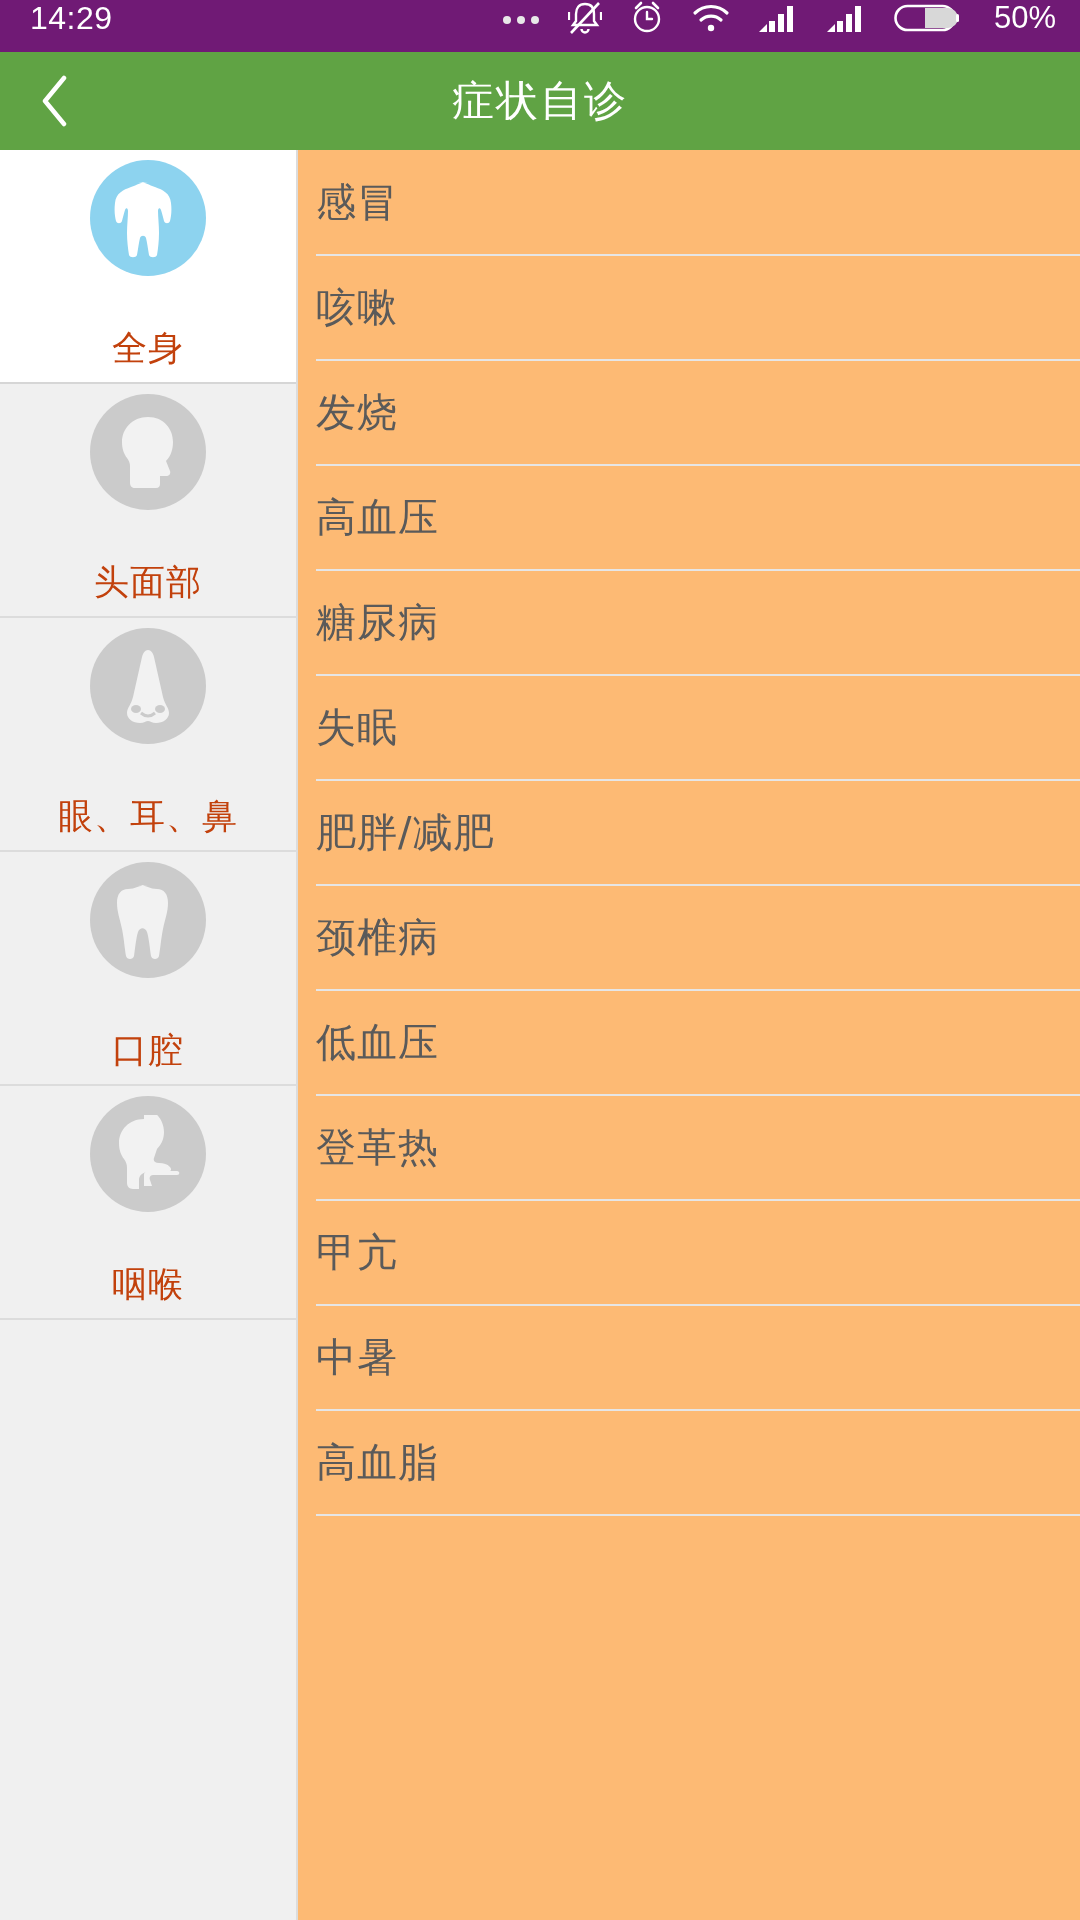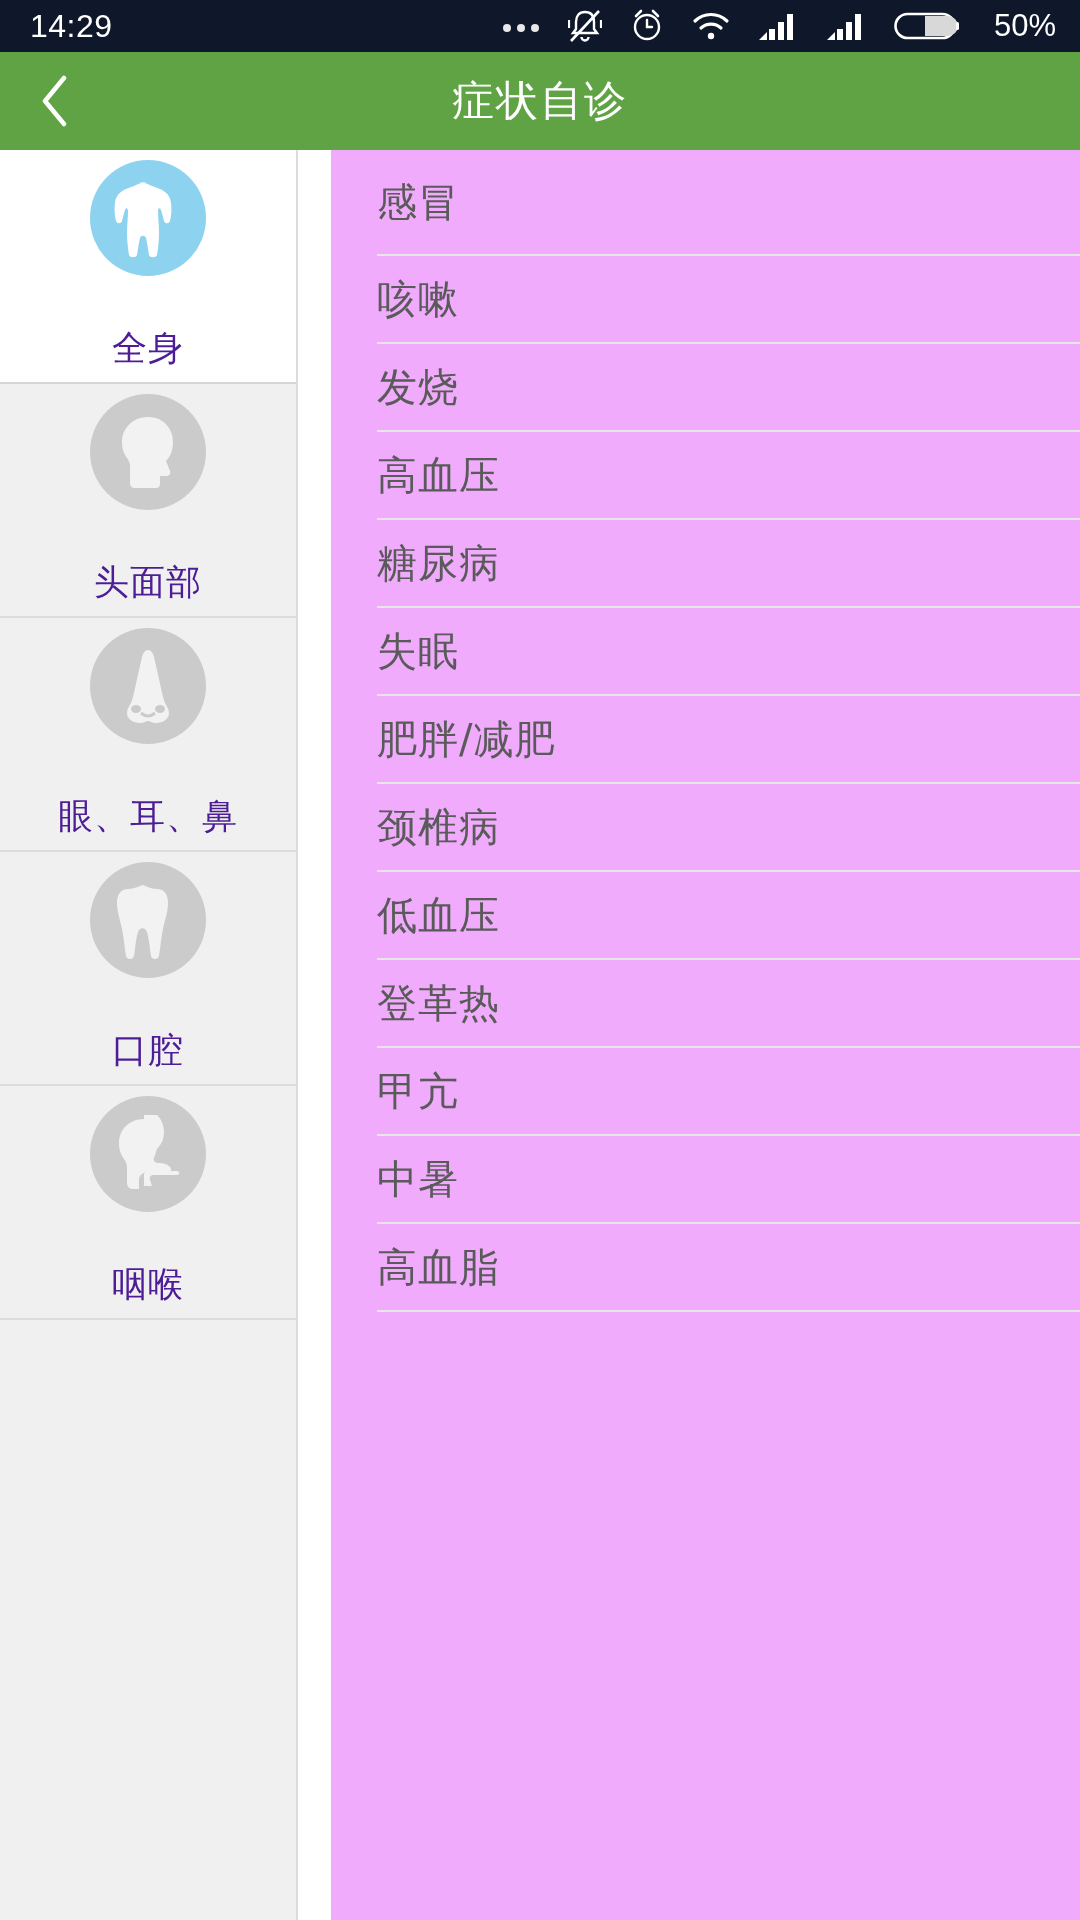--- a/index.html
+++ b/index.html
@@ -11,23 +11,23 @@
     width: 1080px;
     height: 1920px;
     overflow: hidden;
     font-family: "DejaVu Sans", "Liberation Sans", sans-serif;
     -webkit-font-smoothing: antialiased;
   }
 
   
   .status-bar {
     height: 52px;
-    background: #0f172a;
-    display: flex;
-    align-items: center;
+    background: #701a75;
+    display: flex;
+    align-items: flex-start;
     padding: 0 24px 0 30px;
     box-sizing: border-box;
   }
   .status-time {
     color: #ffffff;
     font-size: 32px;
     letter-spacing: 0.5px;
     font-family: "Liberation Sans", sans-serif;
   }
   .status-right {
@@ -116,37 +116,36 @@
     display: flex;
     align-items: center;
     justify-content: center;
     margin-bottom: 26px;
   }
   .side-item.active .side-icon {
     background: #8dd3ef;
   }
   .side-label {
     font-size: 35px;
-    color: #4c1d95;
+    color: #c2410c;
     letter-spacing: 1px;
     white-space: nowrap;
     margin-top: 23px;
   }
 
   
   .list-pane {
     flex: 1;
-    background: #f0abfc;
+    background: #fdba74;
     overflow: hidden;
-    padding-left: 46px;
-    box-sizing: border-box;
-    margin-left: 33px;
+    padding-left: 18px;
+    box-sizing: border-box;
   }
   .list-row {
-    height: 88px;
+    height: 105px;
     display: flex;
     align-items: center;
     border-bottom: 2px solid #e6e6e6;
     box-sizing: border-box;
     cursor: pointer;
   }
   .list-row:first-child { height: 106px; }
   .list-text {
     font-size: 40px;
     color: #5a5a5a;

